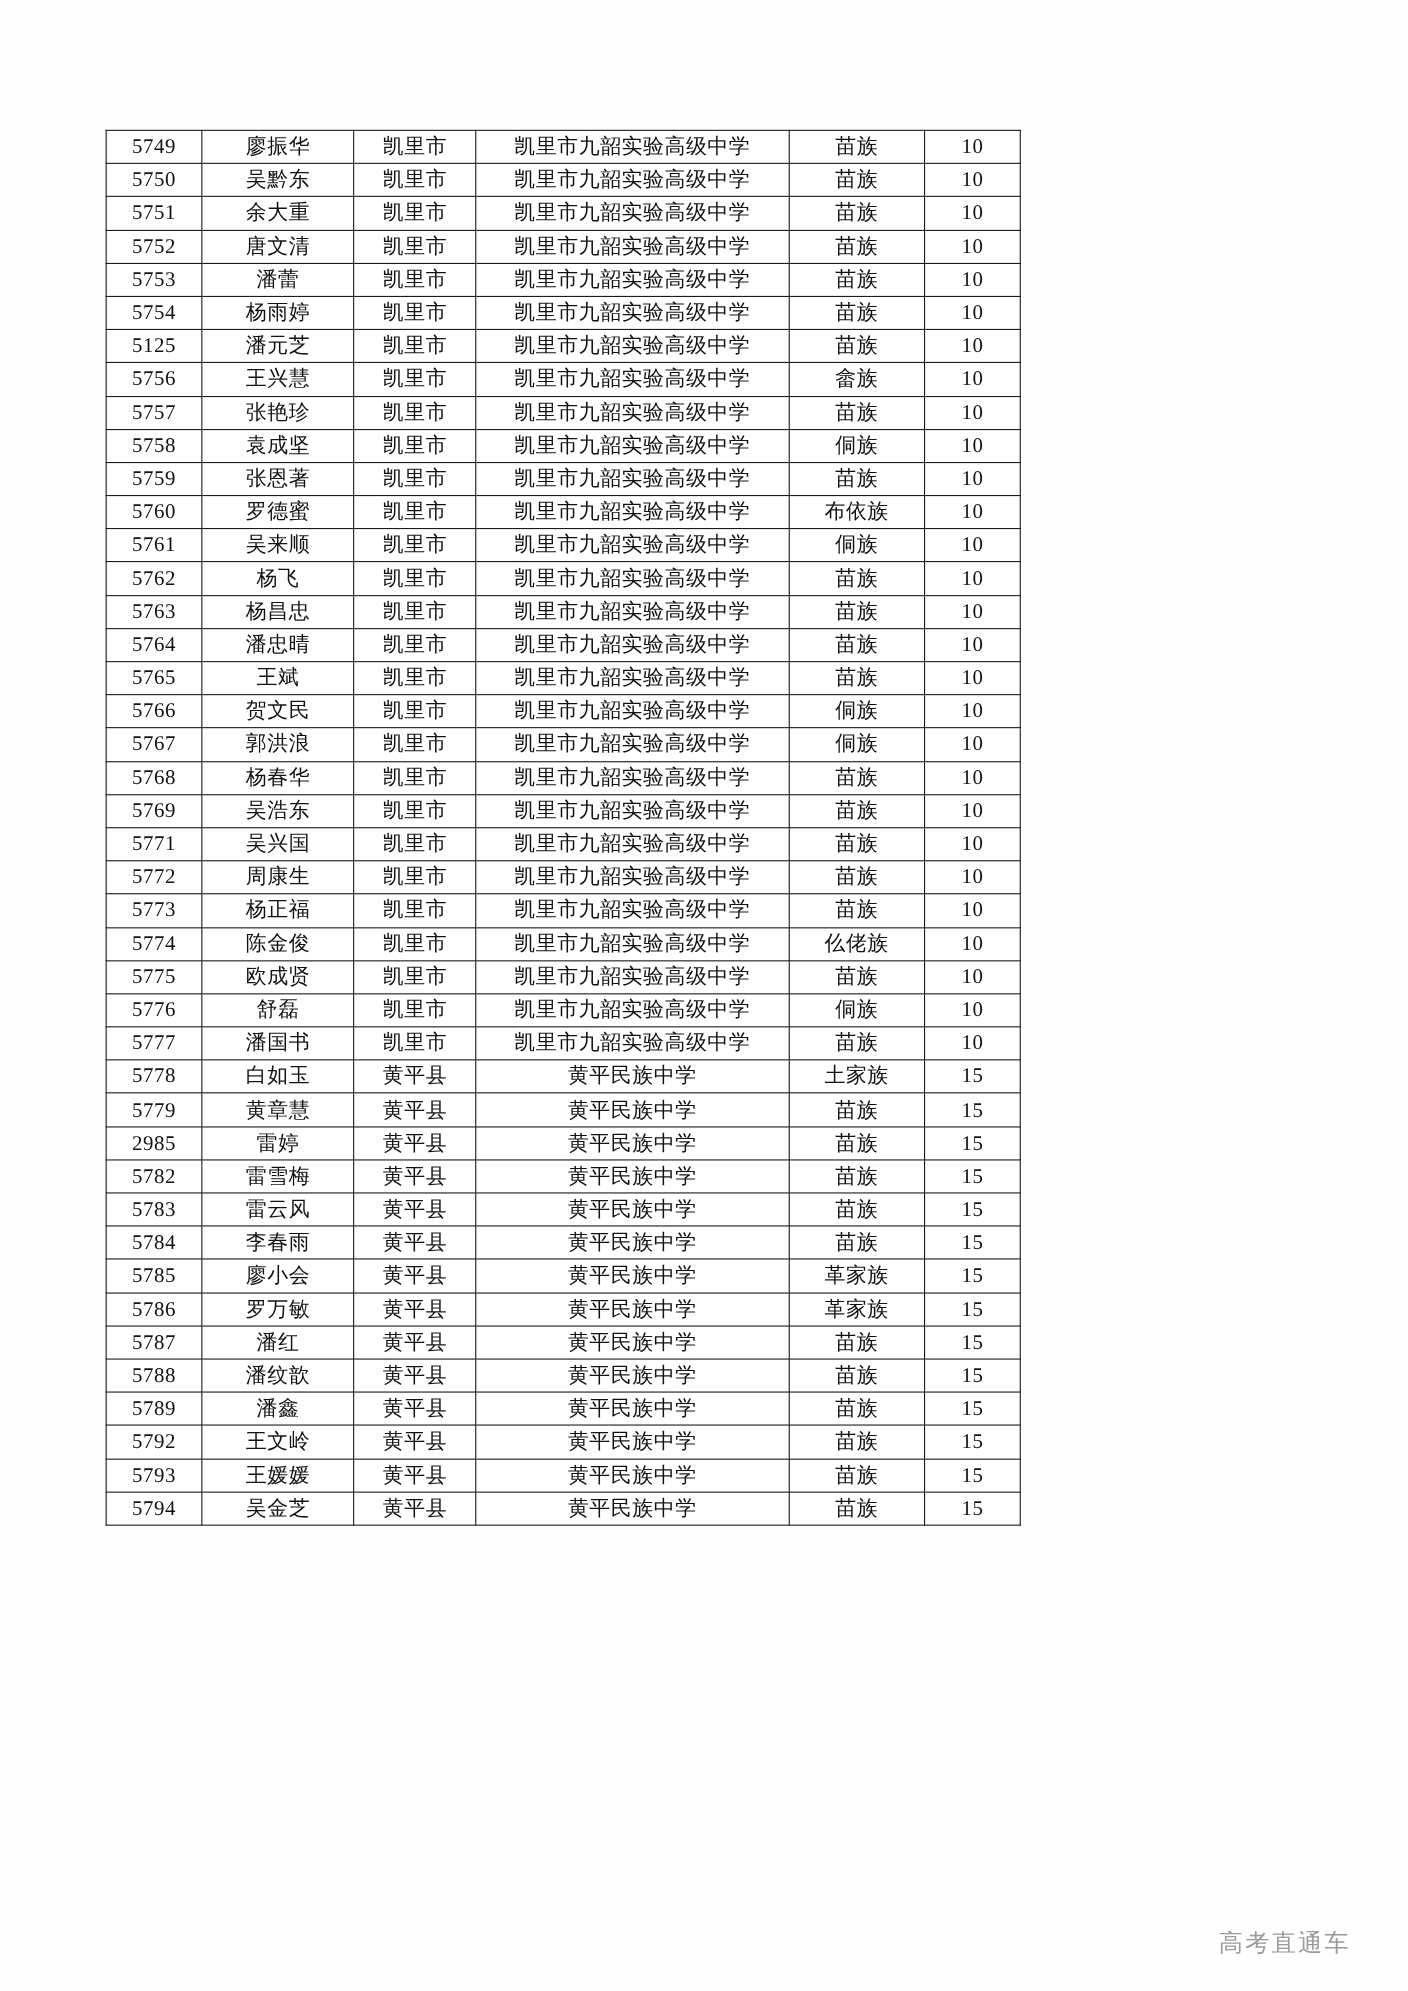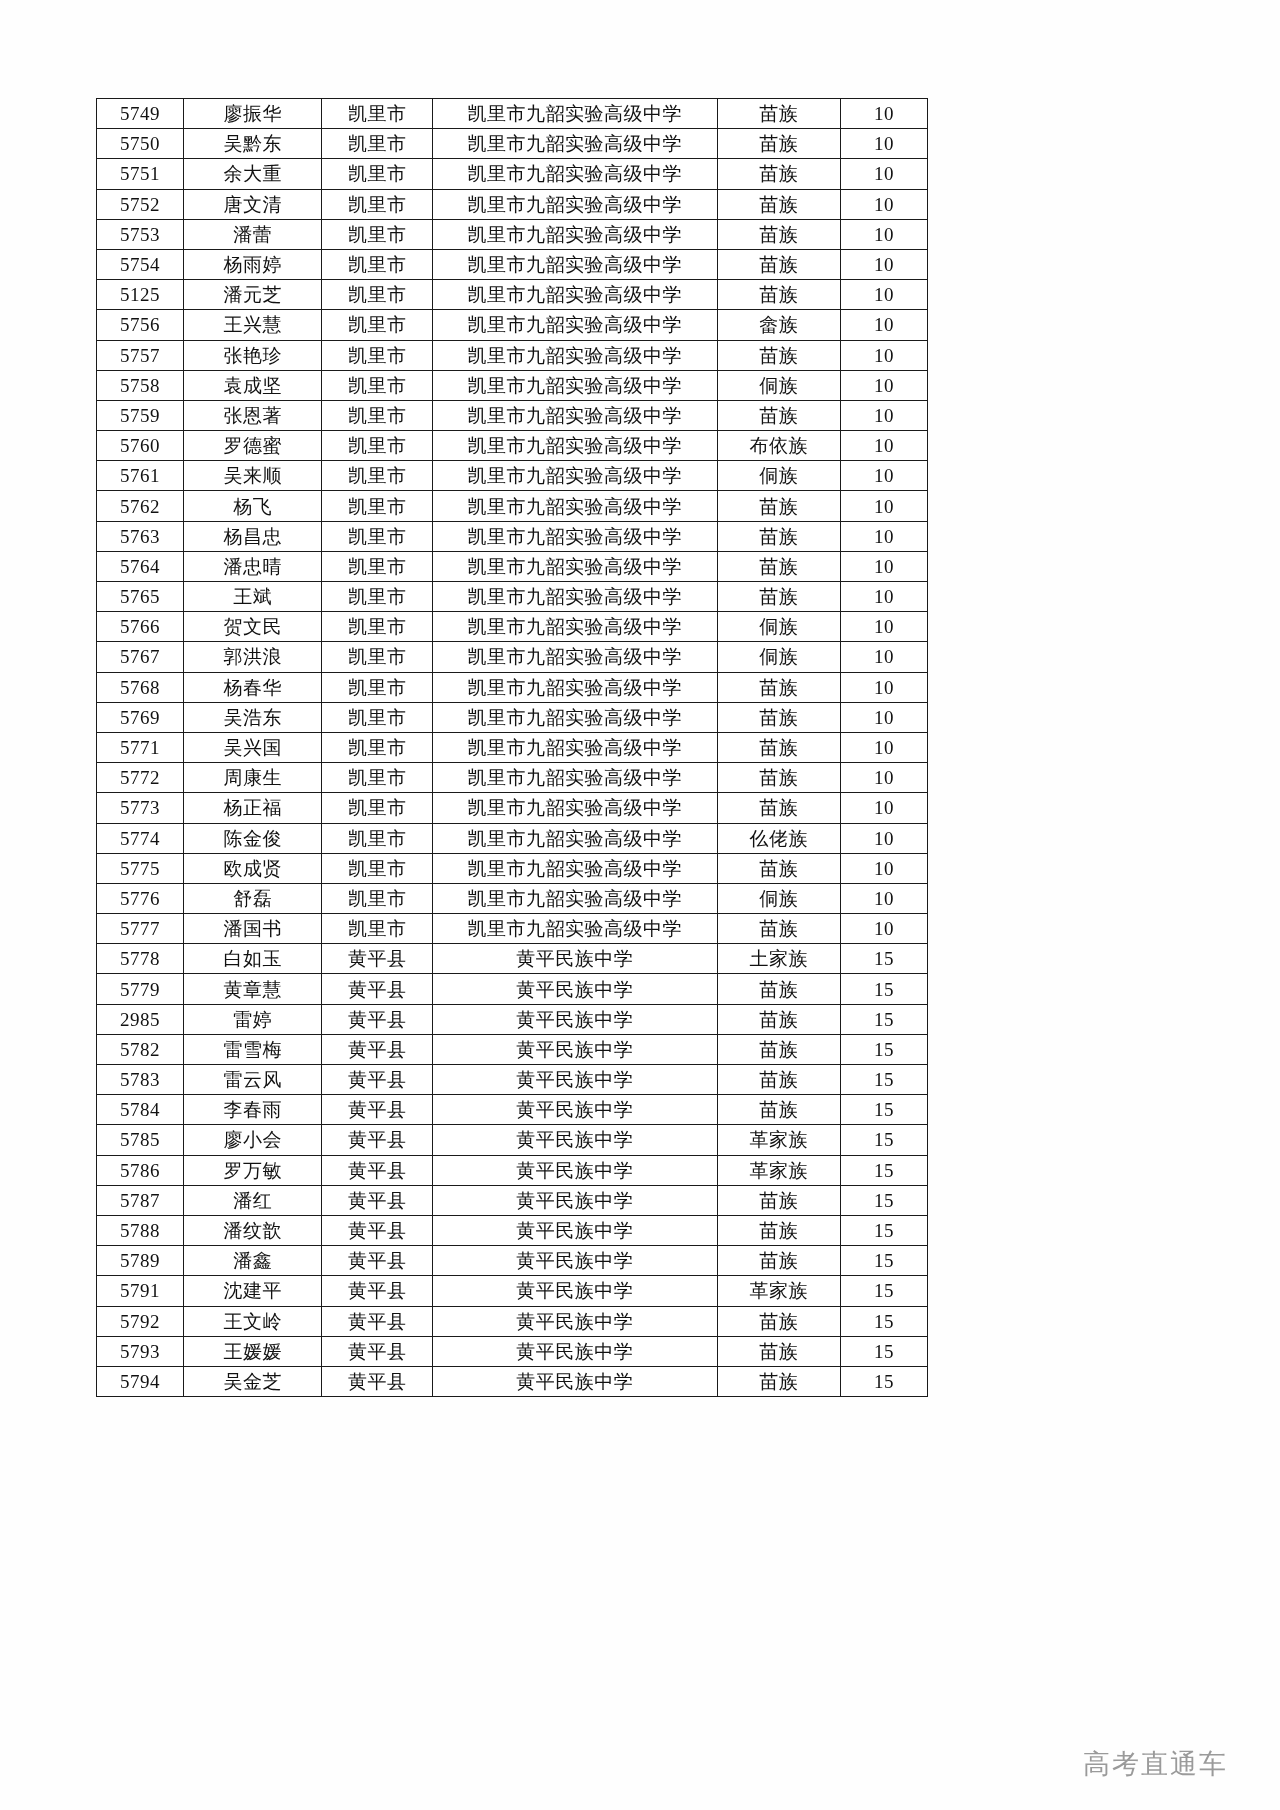--- a/index.html
+++ b/index.html
@@ -26,20 +26,21 @@
     position: absolute;
     left: 96px;
     top: 98px;
     width: 832px;
   }
   table.roster {
     border-collapse: collapse;
     width: 832px;
     table-layout: fixed;
     background: #ffffff;
+    margin-top: 20px;
   }
   table.roster td {
     border: 1.6px solid #1a1a1a;
     height: 29.2px;
     padding: 0 2px;
     text-align: center;
     vertical-align: middle;
     font-size: 19px;
     line-height: 1;
     color: #111111;
@@ -81,21 +82,21 @@
     width: 76px;
     font-family: "Liberation Serif", "DejaVu Serif", serif;
     font-size: 20px;
     letter-spacing: 1px;
   }
   .watermark {
     position: absolute;
     right: 52px;
     bottom: 28px;
     font-family: "DejaVu Sans", "Liberation Sans", sans-serif;
-    font-size: 27px;
+    font-size: 22px;
     color: #9a9a9a;
     letter-spacing: 2px;
     user-select: none;
   }
 </style>
 </head>
 <body>
 
 <div id="page">
 
@@ -408,28 +409,20 @@
           </tr>
           <tr>
             <td class="c-seq">5789</td>
             <td class="c-name">潘鑫</td>
             <td class="c-region">黄平县</td>
             <td class="c-school">黄平民族中学</td>
             <td class="c-ethnic">苗族</td>
             <td class="c-score">15</td>
           </tr>
           <tr>
-            <td class="c-seq">5791</td>
-            <td class="c-name">沈建平</td>
-            <td class="c-region">黄平县</td>
-            <td class="c-school">黄平民族中学</td>
-            <td class="c-ethnic">革家族</td>
-            <td class="c-score">15</td>
-          </tr>
-          <tr>
             <td class="c-seq">5792</td>
             <td class="c-name">王文岭</td>
             <td class="c-region">黄平县</td>
             <td class="c-school">黄平民族中学</td>
             <td class="c-ethnic">苗族</td>
             <td class="c-score">15</td>
           </tr>
           <tr>
             <td class="c-seq">5793</td>
             <td class="c-name">王媛媛</td>

